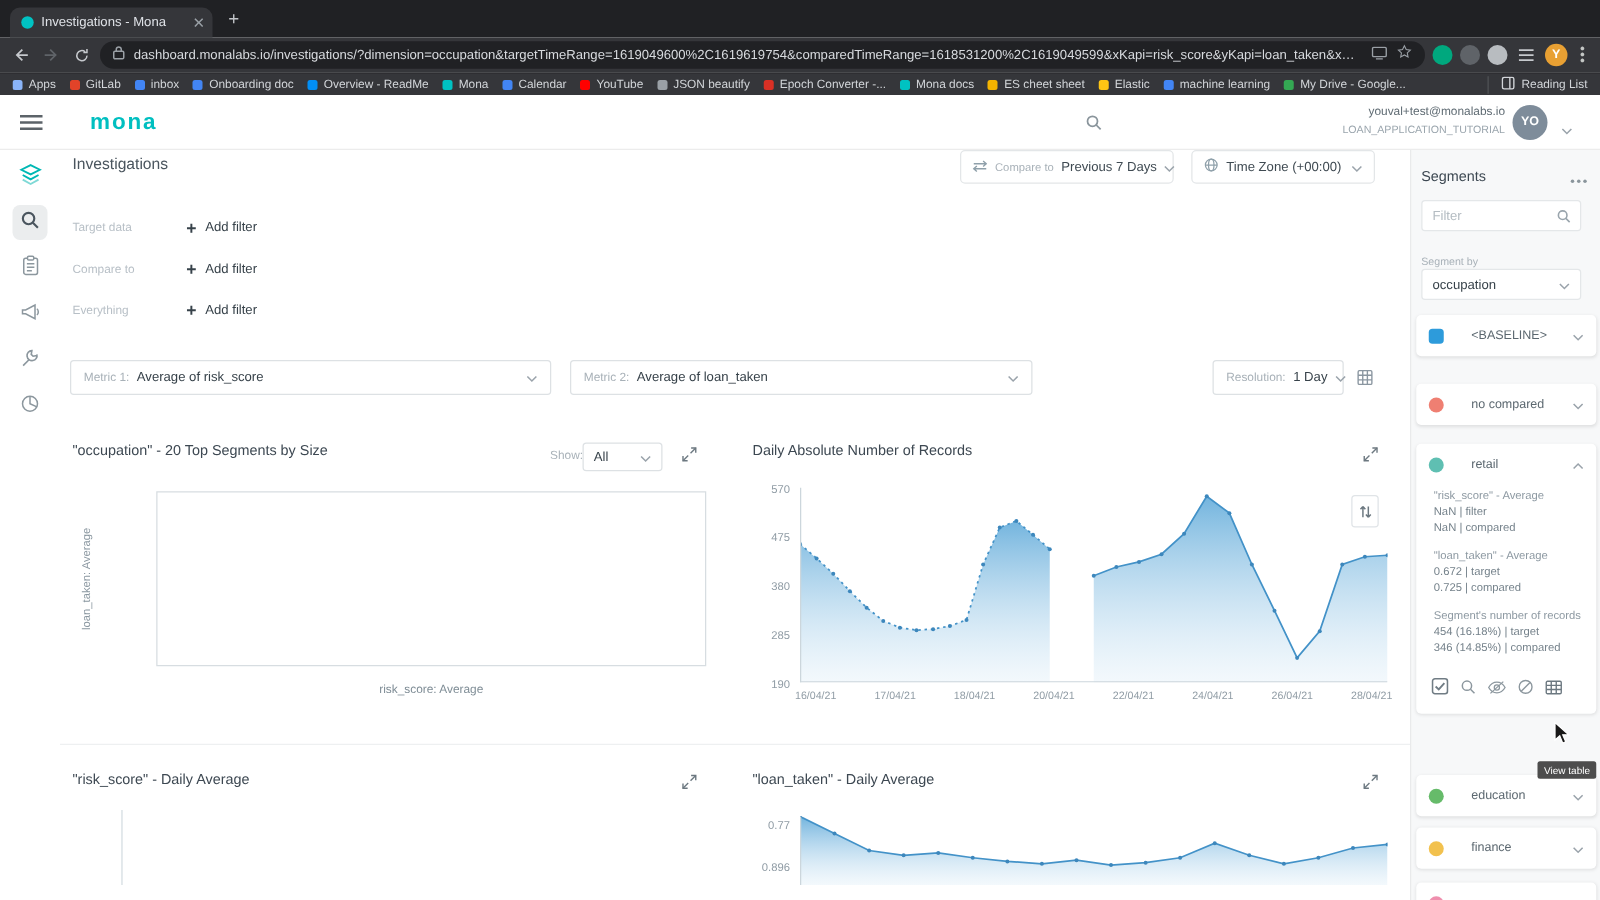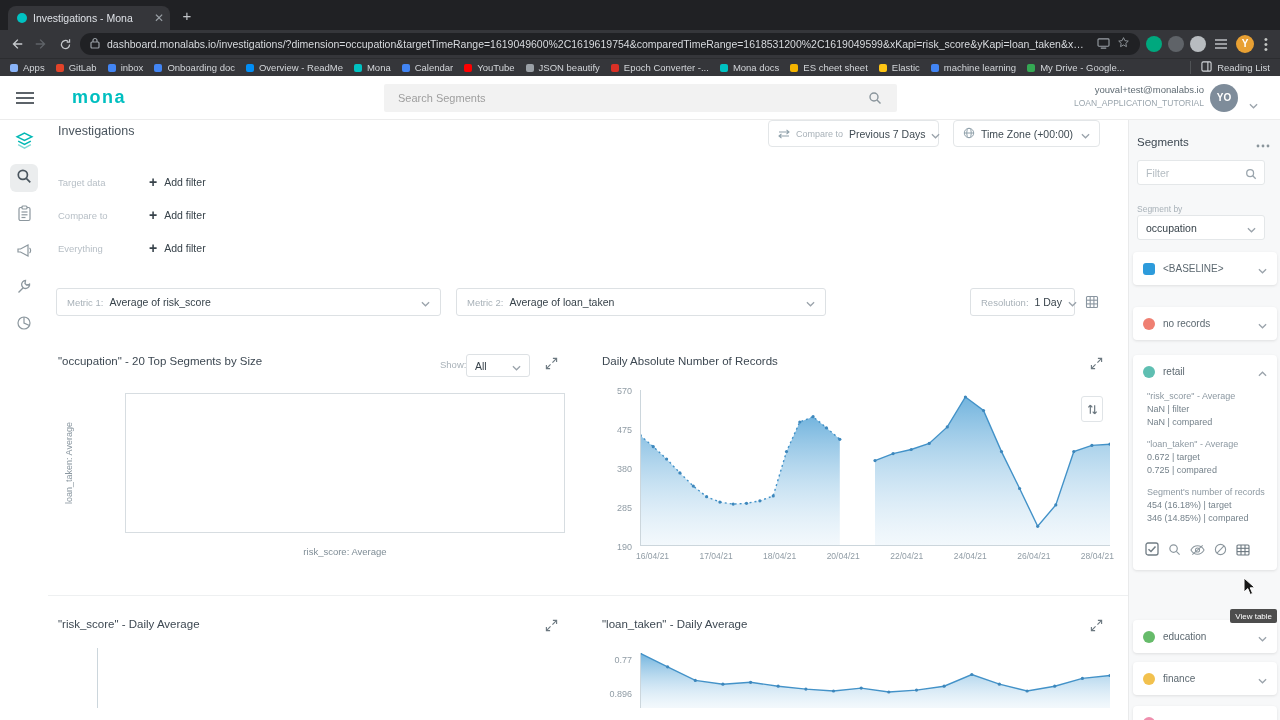--- a/index.html
+++ b/index.html
@@ -111,21 +111,21 @@
   .panel-filter-icon { position:absolute; left:116px; top:46px; }
   .segby-label { position:absolute; left:8px; top:84px; font-size:8.5px; color:#a8b1b8; }
   .segby-select { position:absolute; left:8px; top:95px; width:128px; height:25px; border:1px solid #e4e7e9;
                   border-radius:3px; background:#fff; display:flex; align-items:center; padding:0 8px; }
   .seg-card { position:absolute; left:4px; width:144px; background:#fff; border-radius:4px;
               box-shadow:0 1px 3px rgba(0,0,0,0.10); }
   .seg-head { height:33px; display:flex; align-items:center; gap:8px; padding:0 10px; }
   .seg-shape { width:12px; height:12px; flex:none; }
   .seg-shape.circle { border-radius:50%; }
   .seg-shape.square { border-radius:3px; }
-  .seg-label { flex:1; font-size:10px; color:#5c6870; white-space:nowrap; overflow:hidden; }
+  .seg-label { flex:1; font-size:10px; color:#5c6870; white-space:nowrap; overflow:hidden;margin-left:14px; }
   .seg-body { padding:2px 8px 2px 14px; }
   .seg-sec { margin-bottom:9px; font-size:9px; line-height:13px; color:#75828b; }
   .seg-sec-title { color:#8d99a2; }
   .seg-actions { display:flex; align-items:center; gap:9px; padding:6px 8px 10px 12px; }
   .tooltip { position:absolute; right:3px; top:489px; background:rgba(62,62,62,0.92); color:#fff;
              font-size:8px; padding:2.5px 5px; border-radius:2px; z-index:6; white-space:nowrap; }
   .cursor { position:absolute; left:1243px; top:577px; z-index:9; }
 </style>
 </head>
 <body>
@@ -258,21 +258,20 @@
     </span>
   </div>
 
   <div class="app-header">
     <div class="hamburger">
         <i></i>
         <i></i>
         <i></i>
       </div>
     <div class="logo">mona</div>
-    <input class="app-search" placeholder="Search Segments" style="">
     <span class="app-search-icon"><svg width="14" height="14" viewBox="0 0 14 14">
           <circle cx="6" cy="6" r="4" fill="none" stroke="#8a959c" stroke-width="1.4"></circle>
           <line x1="9" y1="9" x2="12.5" y2="12.5" stroke="#8a959c" stroke-width="1.4"></line>
         </svg></span>
     <div class="account">
       <div class="account-email">youval+test@monalabs.io</div>
       <div class="account-ws">LOAN_APPLICATION_TUTORIAL</div>
     </div>
     <div class="hd-avatar">YO</div>
     <span class="hd-chev"><svg width="9" height="6" viewBox="0 0 10 6">
@@ -591,21 +590,21 @@
             <span class="seg-shape square" style="background: rgb(45, 155, 219);"></span>
             <span class="seg-label">&lt;BASELINE&gt;</span>
             <span><svg width="9" height="6" viewBox="0 0 10 6">
                 <polyline points="1,1 5,5 9,1" fill="none" stroke="#9aa3ab" stroke-width="1.4"></polyline>
               </svg></span>
           </div>
         </div>
         <div class="seg-card" style="top: 187px;">
           <div class="seg-head">
             <span class="seg-shape circle" style="background: rgb(239, 127, 114);"></span>
-            <span class="seg-label">no records</span>
+            <span class="seg-label">no compared</span>
             <span><svg width="9" height="6" viewBox="0 0 10 6">
                 <polyline points="1,1 5,5 9,1" fill="none" stroke="#9aa3ab" stroke-width="1.4"></polyline>
               </svg></span>
           </div>
         </div>
         <div class="seg-card" style="top: 235px;">
           <div class="seg-head">
             <span class="seg-shape circle" style="background: rgb(95, 191, 178);"></span>
             <span class="seg-label">retail</span>
             <span><svg width="9" height="6" viewBox="0 0 10 6">

